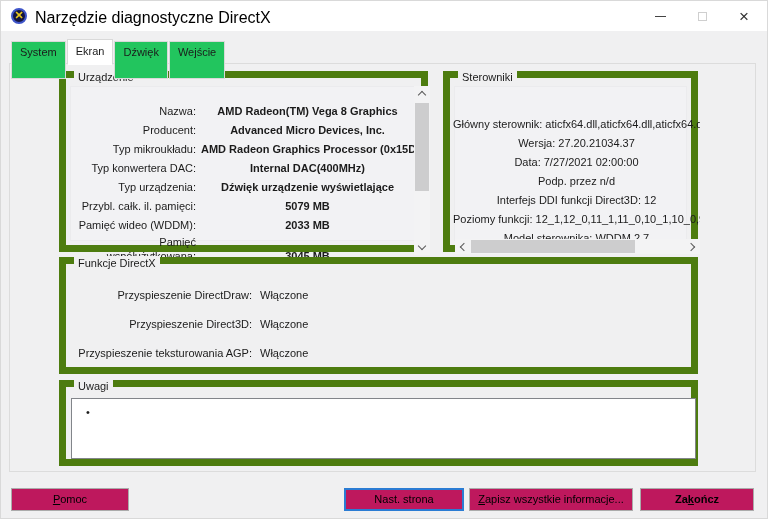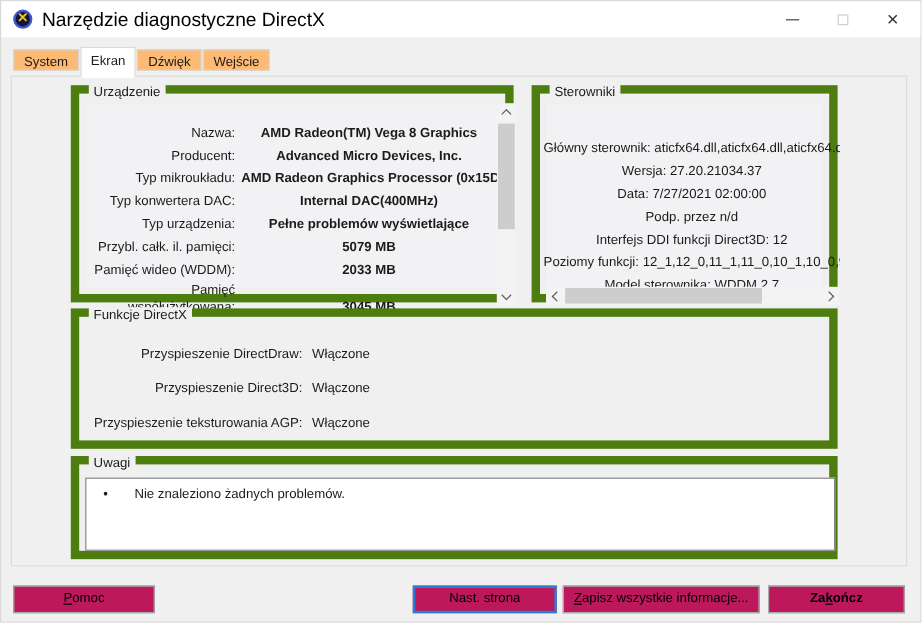--- a/index.html
+++ b/index.html
@@ -20,22 +20,22 @@
   .app-icon .xglyph { color:#e8c81e; font-size:11px; font-weight:bold; line-height:1; margin-top:-1px; }
   .win-title { position:absolute; left:34px; top:8px; font-size:16px; color:#000; white-space:nowrap; }
   .win-controls { position:absolute; right:4px; top:0; height:30px; display:flex; }
   .wc { width:42px; height:30px; display:flex; align-items:center; justify-content:center; cursor:default; }
   .wc .dash { width:11px; height:1px; background:#444; }
   .wc .sq { width:9px; height:9px; border:1px solid #cfcfcf; }
   .wc .xx { font-size:17px; color:#333; line-height:1; font-weight:400; }
   
   .tabstrip { position:absolute; left:10px; top:40px; height:23px; display:flex; z-index:5; }
   .tab {
-    padding:4px 8px 3px 8px; background:#fdba74; border:1px solid #d9d9d9;
-    margin-right:1px; white-space:nowrap; height:18px;
+    padding:4px 8px 3px 8px; background:#22c55e; border:1px solid #d9d9d9;
+    margin-right:1px; white-space:nowrap; height:38px;
   }
   .tab.active {
     background:#ffffff; margin-top:-2px; padding-top:5px; height:26px;
     border-bottom:1px solid #ffffff; z-index:6;
   }
   .tabpage {
     position:absolute; left:8px; top:62px; width:747px; height:409px;
     border:1px solid #dcdcdc; background:#f0f0f1; z-index:1;
   }
   
@@ -138,21 +138,21 @@
       <div class="dev-row">
         <span class="lbl">Typ mikroukładu:</span>
         <span class="val">AMD Radeon Graphics Processor (0x15D8)</span>
       </div>
       <div class="dev-row">
         <span class="lbl">Typ konwertera DAC:</span>
         <span class="val">Internal DAC(400MHz)</span>
       </div>
       <div class="dev-row">
         <span class="lbl">Typ urządzenia:</span>
-        <span class="val">Pełne problemów wyświetlające</span>
+        <span class="val">Dźwięk urządzenie wyświetlające</span>
       </div>
       <div class="dev-row">
         <span class="lbl">Przybl. całk. il. pamięci:</span>
         <span class="val">5079 MB</span>
       </div>
       <div class="dev-row">
         <span class="lbl">Pamięć wideo (WDDM):</span>
         <span class="val">2033 MB</span>
       </div>
       <div class="dev-row two-line">
@@ -212,21 +212,20 @@
         <span class="val">Włączone</span>
       </div>
     </div>
   </div>
 
   <div class="groupbox" style="left:14px; top:379px; width:639px; height:86px;">
     <span class="gb-title">Uwagi</span>
     <div class="notes-box">
       <div class="note-item">
         <span class="bullet">•</span>
-        <span class="note-text">Nie znaleziono żadnych problemów.</span>
       </div>
     </div>
   </div>
 
   <div class="btn" style="left:10px; width:118px;"><span></span><span class="accel">P</span><span>omoc</span></div>
   <div class="btn default" style="left:343px; width:120px;"><span>Nast. strona</span></div>
   <div class="btn" style="left:468px; width:164px;"><span></span><span class="accel">Z</span><span>apisz wszystkie informacje...</span></div>
   <div class="btn" style="left:639px; width:114px;font-weight:bold;"><span>Za</span><span class="accel">k</span><span>ończ</span></div>
 
 </div>

